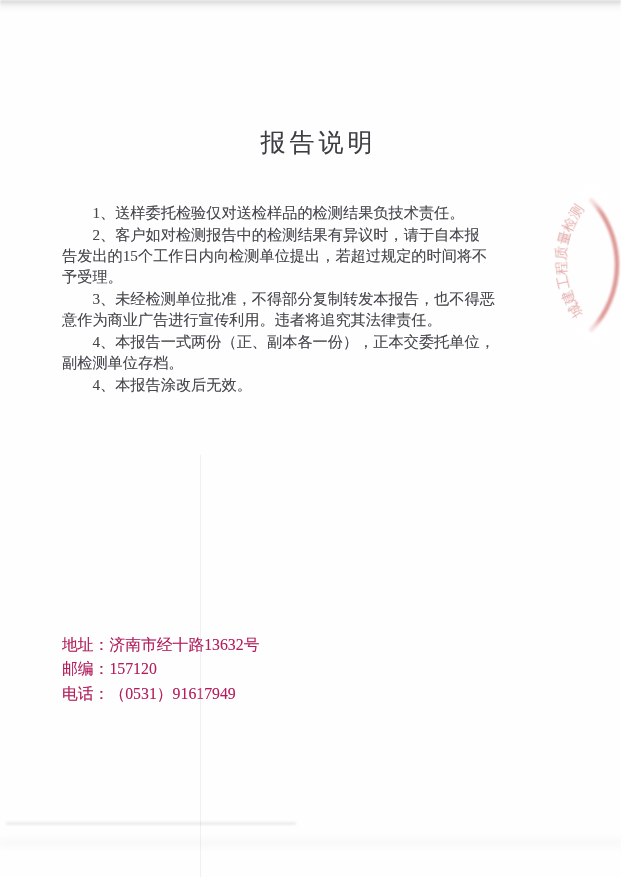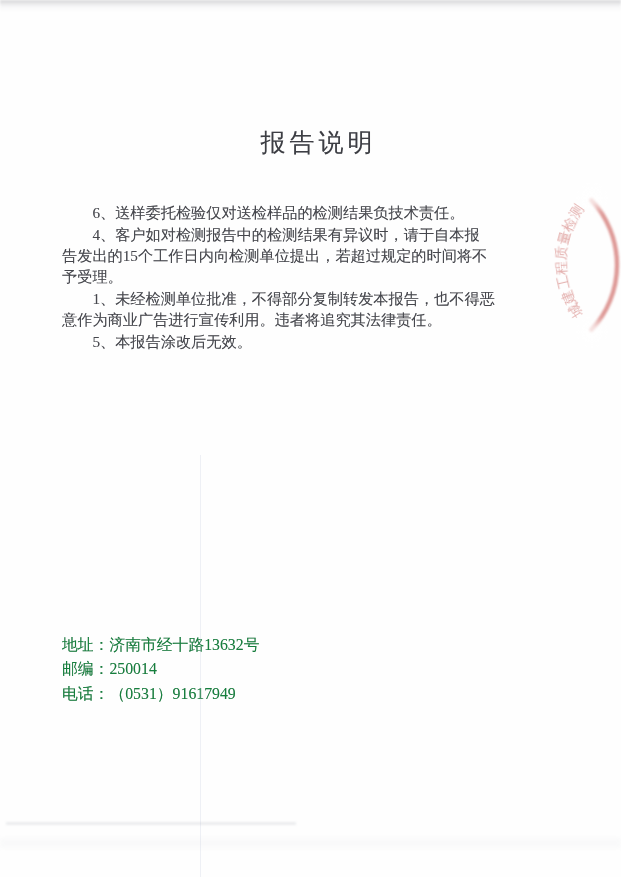--- a/index.html
+++ b/index.html
@@ -52,21 +52,21 @@
     margin: 0 0 1.5px 0;
     text-indent: 2em;
     white-space: pre-line;
   }
   .contact {
     position: absolute;
     left: 62px;
     top: 633px;
     font-size: 15.8px;
     line-height: 24.4px;
-    color: #15803d;
+    color: #be185d;
     text-shadow: 0 0 0.5px rgba(63,64,70,0.35);
   }
   .contact p { margin: 0; }
   
   .stamp-svg {
     position: absolute;
     top: 0; left: 0;
     pointer-events: none;
   }
   .stamp-chars {
@@ -115,32 +115,34 @@
 </head>
 <body>
 
 <div class="page">
 
   <div class="scan-top"></div>
 
   <h1 class="title">报告说明</h1>
 
   <div class="notes">
-    <p>6、送样委托检验仅对送检样品的检测结果负技术责任。</p>
-    <p>4、客户如对检测报告中的检测结果有异议时，请于自本报
+    <p>1、送样委托检验仅对送检样品的检测结果负技术责任。</p>
+    <p>2、客户如对检测报告中的检测结果有异议时，请于自本报
 告发出的15个工作日内向检测单位提出，若超过规定的时间将不
 予受理。</p>
-    <p>1、未经检测单位批准，不得部分复制转发本报告，也不得恶
+    <p>3、未经检测单位批准，不得部分复制转发本报告，也不得恶
 意作为商业广告进行宣传利用。违者将追究其法律责任。</p>
-    <p>5、本报告涂改后无效。</p>
+    <p>4、本报告一式两份（正、副本各一份），正本交委托单位，
+副检测单位存档。</p>
+    <p>4、本报告涂改后无效。</p>
   </div>
 
   <div class="contact">
     <p>地址：济南市经十路13632号</p>
-    <p>邮编：250014</p>
+    <p>邮编：157120</p>
     <p>电话：（0531）91617949</p>
   </div>
 
   <svg class="stamp-svg" width="621" height="877" viewBox="0 0 621 877">
     <defs>
       <filter id="softblur" x="-30%" y="-30%" width="160%" height="160%">
         <feGaussianBlur stdDeviation="0.9"></feGaussianBlur>
       </filter>
       <filter id="fadeblur" x="-80%" y="-80%" width="260%" height="260%">
         <feGaussianBlur stdDeviation="5"></feGaussianBlur>

